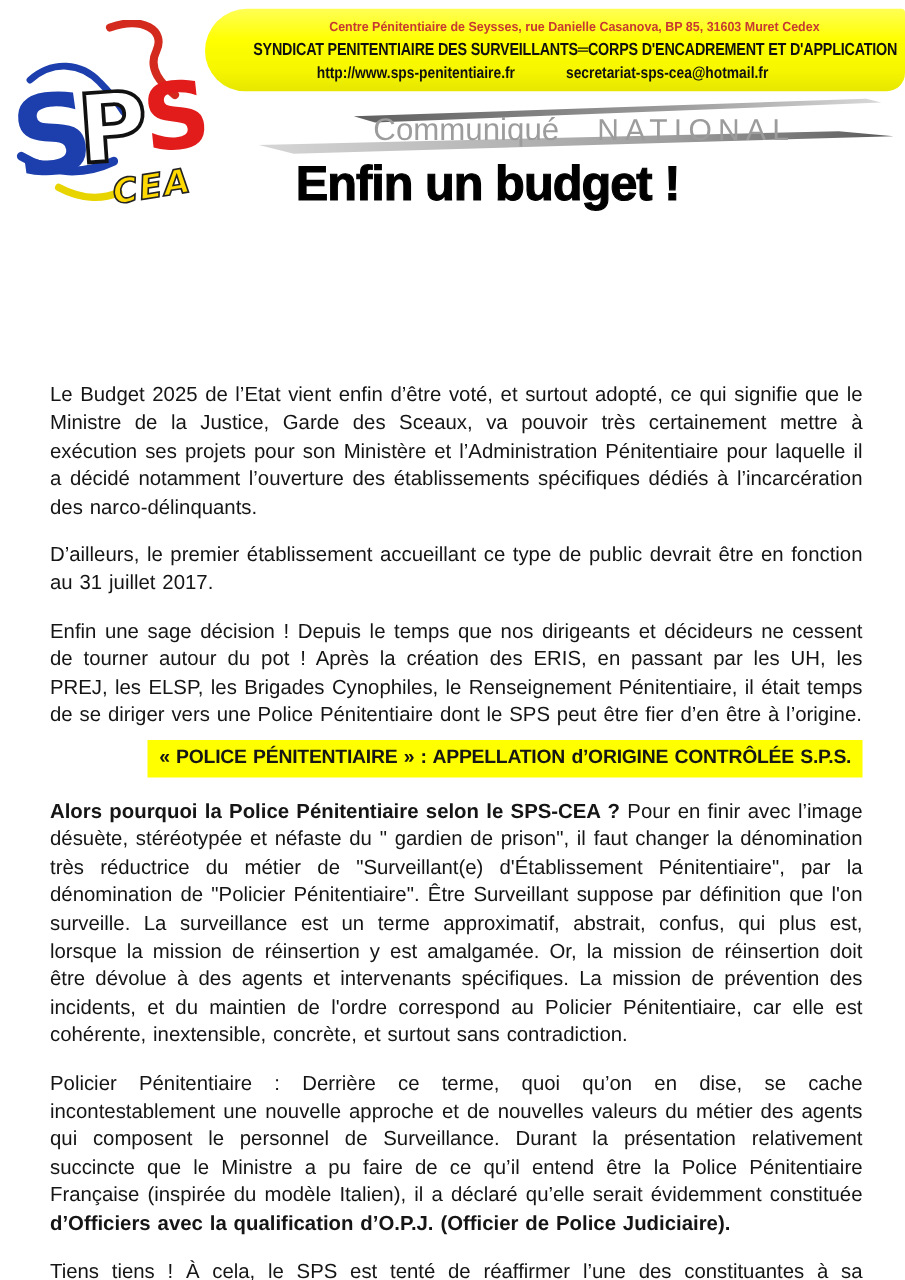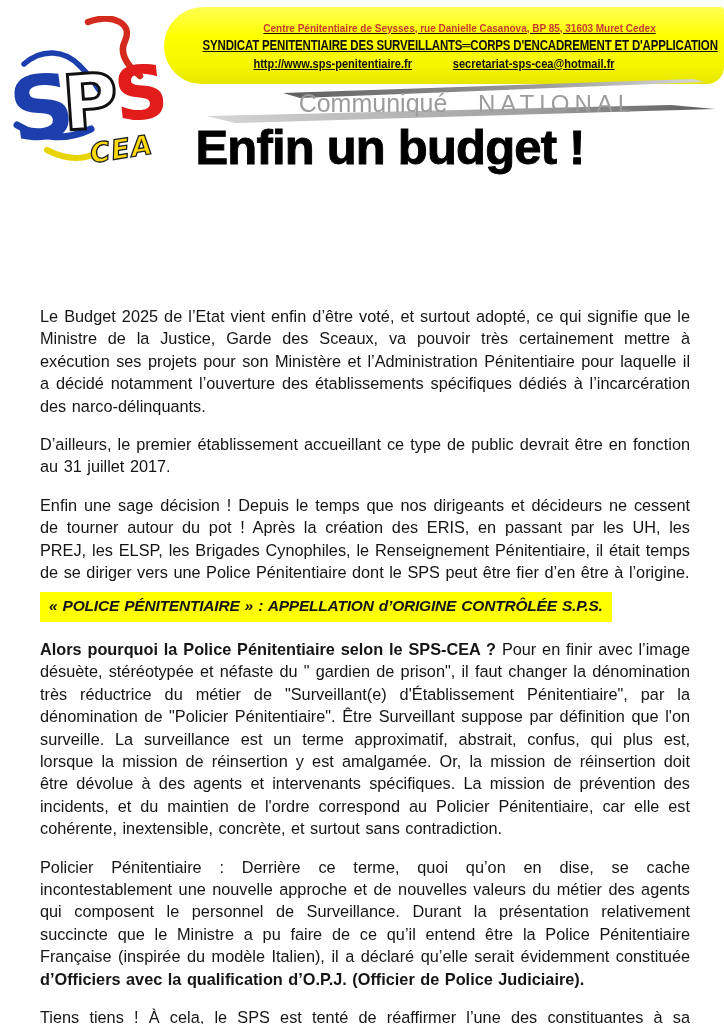--- a/index.html
+++ b/index.html
@@ -10,31 +10,30 @@
     background: #ffffff;
     overflow: hidden;
     font-family: "Liberation Sans", "DejaVu Sans", sans-serif;
     color: #111;
   }
 
   
   .banner {
     position: absolute;
     left: 164px; top: 7px; right: 0;
-    height: 77px;
+    height: 66px;
     background: linear-gradient(180deg, #ffff55 0%, #ffff00 38%, #f6f600 75%, #e6e600 100%);
     border-radius: 46px 4px 20px 44px;
     z-index: 1;
     box-sizing: border-box;
     padding: 6px 8px 5px 40px;
     display: flex;
     flex-direction: column;
     justify-content: center;
     align-items: center;
-    text-decoration: underline;
   }
   .banner-address {
     color: #c63a31;
     font-weight: bold;
     font-size: 10.5px;
     white-space: nowrap;
     transform: scaleX(0.95);
     margin-bottom: 3px;
   }
   .banner-org {
@@ -73,21 +72,21 @@
   }
 
   
   .title {
     position: absolute;
     top: 126px; left: 60px;
     width: 660px;
     z-index: 2;
     text-align: center;
     font-weight: bold;
-    font-size: 49px;
+    font-size: 39px;
     line-height: 43.5px;
     letter-spacing: -0.8px;
     color: #000;
     -webkit-text-stroke: 0.9px #000;
   }
 
   
   .content {
     position: absolute;
     top: 289px; left: 40px;
@@ -100,21 +99,21 @@
   }
   .content p { margin: 16px 0 9px 0; }
   .callout {
     font-weight: bold;
     text-align: center !important;
     text-align-last: center;
     word-spacing: 0;
     letter-spacing: -0.2px;
     margin: 3px 0 10px 0 !important;
   }
-  .hl-wrap { text-align: left; margin: 6px 0 11px 0; font-style: italic; }
+  .hl-wrap { text-align: right; margin: 6px 0 11px 0; }
   .hl {
     display: inline-block;
     background: #ffff00;
     font-weight: bold;
     font-size: 15.5px;
     letter-spacing: -0.2px;
     padding: 3px 9px 4px 9px;
     white-space: nowrap;
   }
   .u { }

